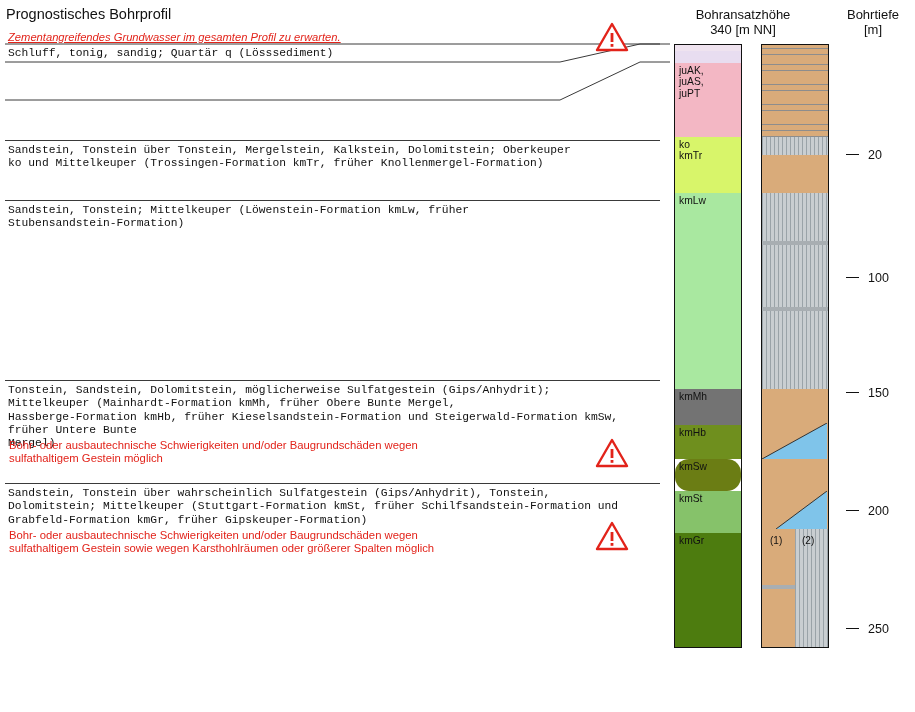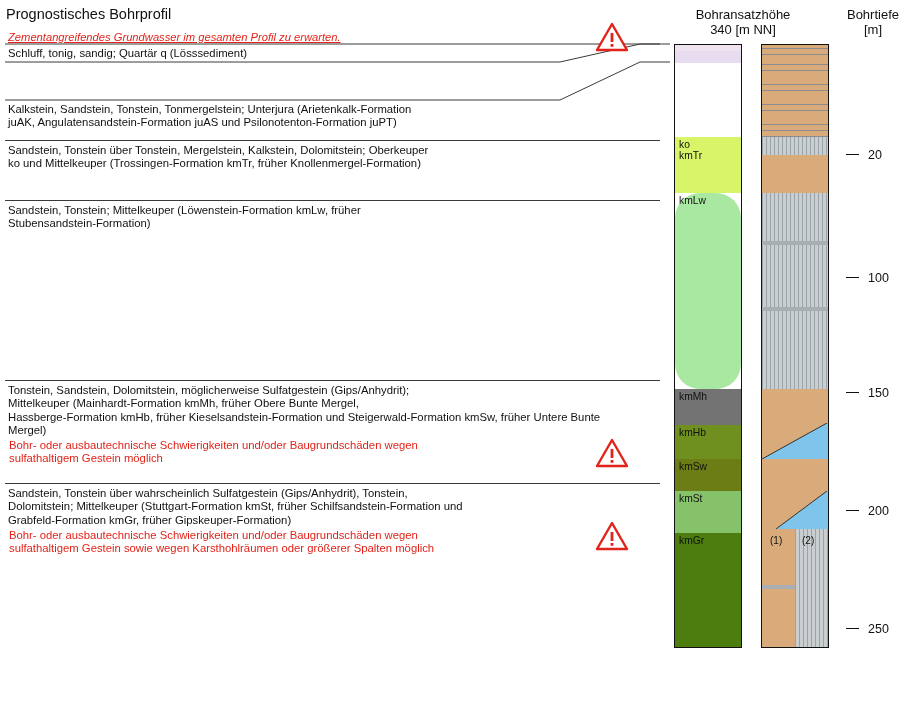--- a/index.html
+++ b/index.html
@@ -62,20 +62,21 @@
     box-sizing: border-box;
   }
   .row .txt {
     position: absolute;
     left: 3px;
     top: 3px;
     font-size: 11.3px;
     line-height: 13.3px;
     color: #111;
     white-space: pre-line;
+    font-family: Liberation Mono, monospace;
   }
   .row .txt2 {
     position: absolute;
     left: 4px;
     font-size: 11.3px;
     line-height: 13.3px;
     color: #e2231a;
     white-space: pre-line;
   }
 
@@ -240,24 +241,20 @@
     <polyline points="5,100 560,100 640,62 742,62" fill="none" stroke="#3a3a3a" stroke-width="1"></polyline>
   </svg>
 
   <div id="desc">
 
     <div class="row" id="row-1" style="top:0px; height:18px; border-top:none;">
       <div class="txt">Schluff, tonig, sandig; Quartär q (Lösssediment)</div>
     </div>
 
 
-    <div class="row" id="row-3" style="top:56px; height:38px; border-top:none;">
-      <div class="txt">Kalkstein, Sandstein, Tonstein, Tonmergelstein; Unterjura (Arietenkalk-Formation
-juAK, Angulatensandstein-Formation juAS und Psilonotenton-Formation juPT)</div>
-    </div>
 
     <div class="row" id="row-4" style="top:96px; height:60px;">
       <div class="txt">Sandstein, Tonstein über Tonstein, Mergelstein, Kalkstein, Dolomitstein; Oberkeuper
 ko und Mittelkeuper (Trossingen-Formation kmTr, früher Knollenmergel-Formation)</div>
     </div>
 
     <div class="row" id="row-5" style="top:156px; height:180px;">
       <div class="txt">Sandstein, Tonstein; Mittelkeuper (Löwenstein-Formation kmLw, früher
 Stubensandstein-Formation)</div>
     </div>
@@ -300,34 +297,39 @@
     <svg width="34" height="30" viewBox="0 0 34 30">
       <path d="M17 2 L32 28 L2 28 Z" fill="#ffffff" stroke="#e2231a" stroke-width="2.4" stroke-linejoin="round"></path>
       <rect x="15.6" y="11" width="2.8" height="9" fill="#e2231a"></rect>
       <rect x="15.6" y="22" width="2.8" height="2.8" fill="#e2231a"></rect>
     </svg>
   </div>
 
   <div id="strat">
     <div class="strat-layer" style="top:0px; height:6px; background:#efe3ef;"></div>
     <div class="strat-layer" style="top:6px; height:12px; background:#e8ddf0;"></div>
+    <div class="strat-layer" style="top:18px; height:74px; background:#f3b7c4;">
+      <div class="lbl">juAK,
+juAS,
+juPT</div>
+    </div>
     <div class="strat-layer" style="top:92px; height:56px; background:#d8f56a;">
       <div class="lbl">ko
 kmTr</div>
     </div>
-    <div class="strat-layer" style="top:148px; height:196px; background:#a9e8a0;border-radius:25px;">
+    <div class="strat-layer" style="top:148px; height:196px; background:#a9e8a0;">
       <div class="lbl">kmLw</div>
     </div>
     <div class="strat-layer" style="top:344px; height:36px; background:#737373;">
       <div class="lbl">kmMh</div>
     </div>
     <div class="strat-layer" style="top:380px; height:34px; background:#6f8f1e;">
       <div class="lbl">kmHb</div>
     </div>
-    <div class="strat-layer" style="top:414px; height:32px; background:#6b7d14;">
+    <div class="strat-layer" style="top:414px; height:32px; background:#6b7d14;border-radius:14px;">
       <div class="lbl">kmSw</div>
     </div>
     <div class="strat-layer" style="top:446px; height:42px; background:#86c26a;">
       <div class="lbl">kmSt</div>
     </div>
     <div class="strat-layer" style="top:488px; height:116px; background:#4d7c0f;">
       <div class="lbl">kmGr</div>
     </div>
   </div>
 

